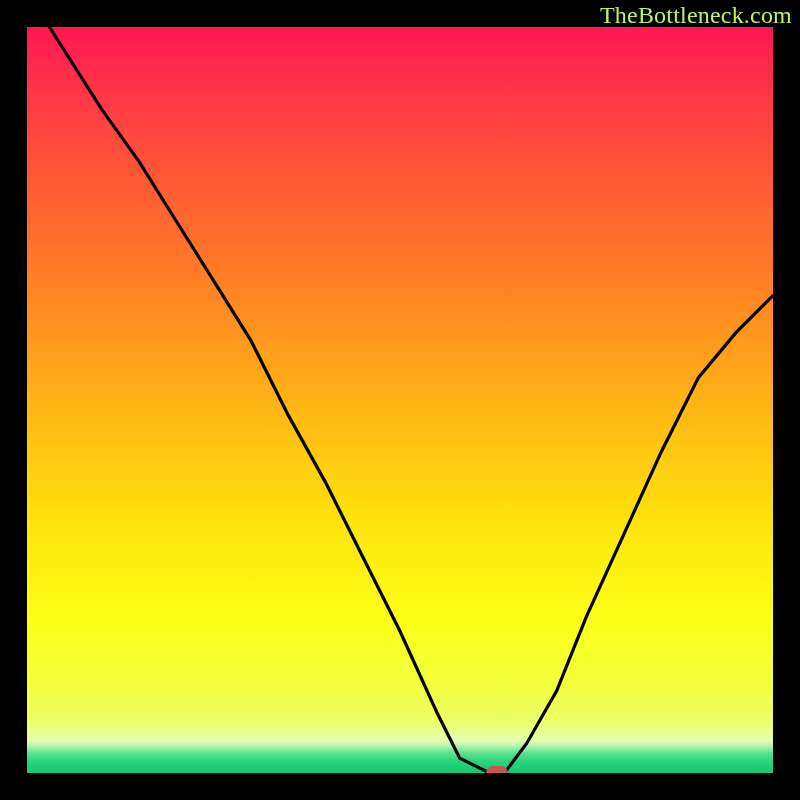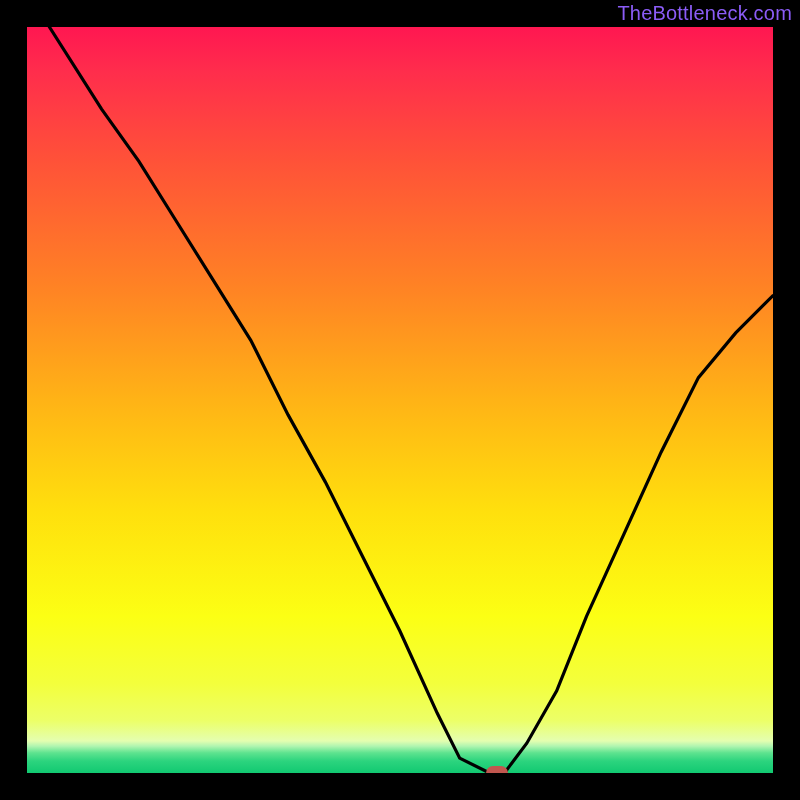--- a/index.html
+++ b/index.html
@@ -7,23 +7,23 @@
     padding: 0;
     width: 800px;
     height: 800px;
     background: #000000;
     overflow: hidden;
   }
   .watermark {
     position: absolute;
     top: 2px;
     right: 8px;
-    font-family: Liberation Sans, sans-serif;
-    font-size: 20px;
-    color: #8b5cf6;
+    font-family: Liberation Serif, serif;
+    font-size: 24px;
+    color: #bef264;
     letter-spacing: 0.2px;
     z-index: 10;
   }
   .plot-area {
     position: absolute;
     left: 27px;
     top: 27px;
     width: 746px;
     height: 746px;
     overflow: hidden;

